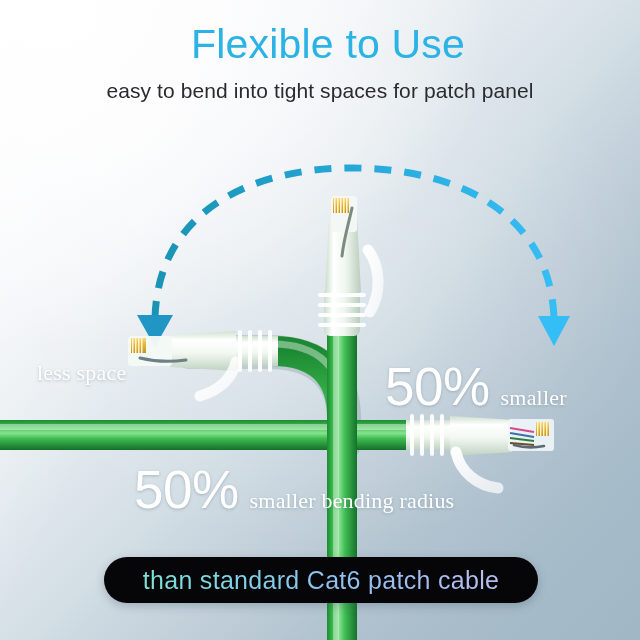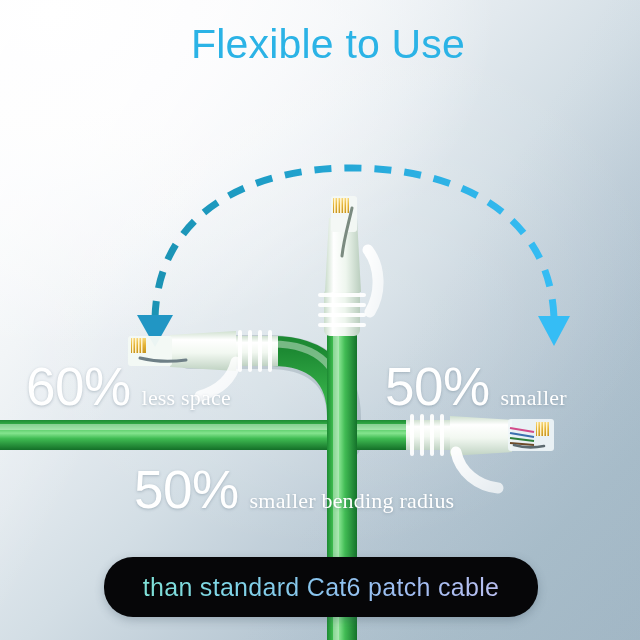--- a/index.html
+++ b/index.html
@@ -100,21 +100,21 @@
   #stat-left  { left: 26px;  top: 360px; }
   #stat-right { left: 385px; top: 360px; }
   #stat-bottom{ left: 134px; top: 463px; }
 
   
   .pill {
     position: absolute;
     left: 104px;
     top: 557px;
     width: 434px;
-    height: 60px;
+    height: 46px;
     border-radius: 29px;
     background: #060608;
     display: flex;
     align-items: center;
     justify-content: center;
     box-shadow: 0 3px 10px rgba(60,80,95,0.30);
   }
   .pill-text {
     font-size: 25px;
     line-height: 28px;
@@ -283,23 +283,23 @@
     </g>
 
     <g>
       <path d="M 236 362 C 232 378 220 390 200 396" fill="none" stroke="url(#gSwoosh)" stroke-width="11" stroke-linecap="round"></path>
       <path d="M 368 250 C 380 266 382 292 370 312" fill="none" stroke="url(#gSwoosh)" stroke-width="11" stroke-linecap="round"></path>
       <path d="M 456 452 C 460 472 478 486 498 488" fill="none" stroke="url(#gSwoosh)" stroke-width="11" stroke-linecap="round"></path>
     </g>
   </svg>
 
   <div class="title">Flexible to Use</div>
+  <div class="subtitle">easy to bend into tight spaces for patch panel</div>
 
   <div class="stat" id="stat-left">
-    <span class="num">60%</span>
     <span class="lbl">less space</span>
   </div>
 
   <div class="stat" id="stat-right">
     <span class="num">50%</span>
     <span class="lbl">smaller</span>
   </div>
 
   <div class="stat" id="stat-bottom">
     <span class="num">50%</span>

